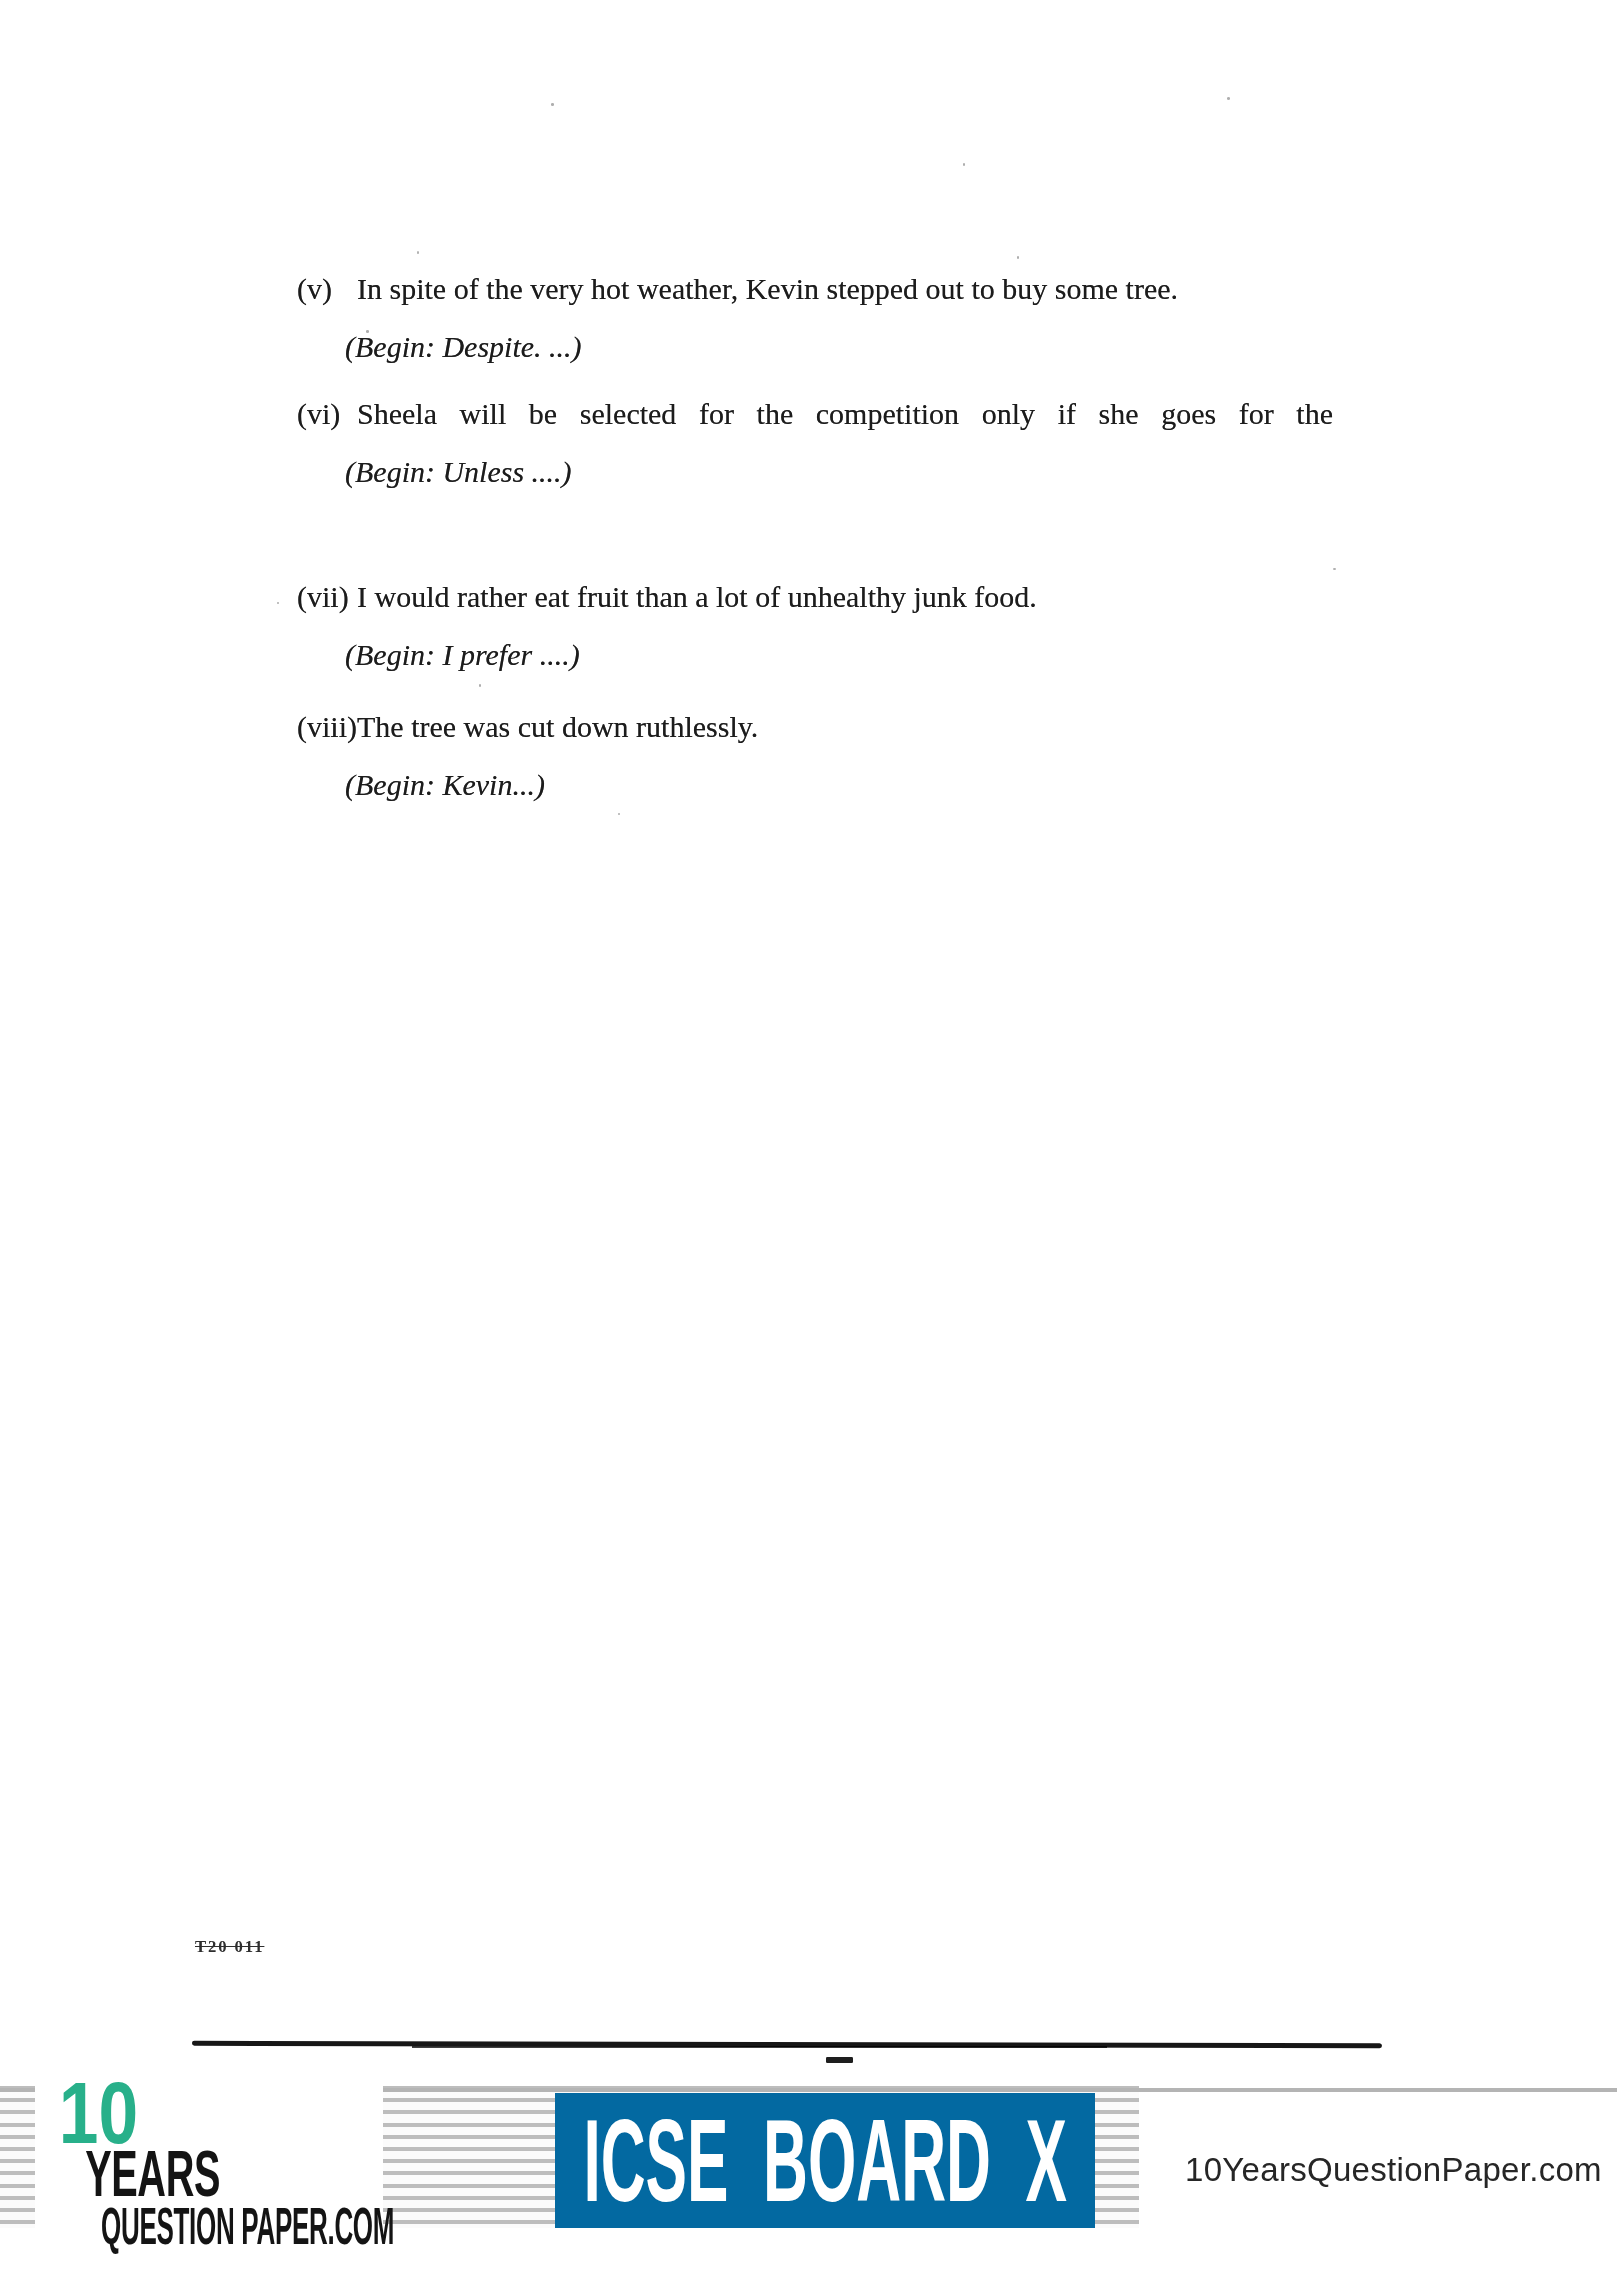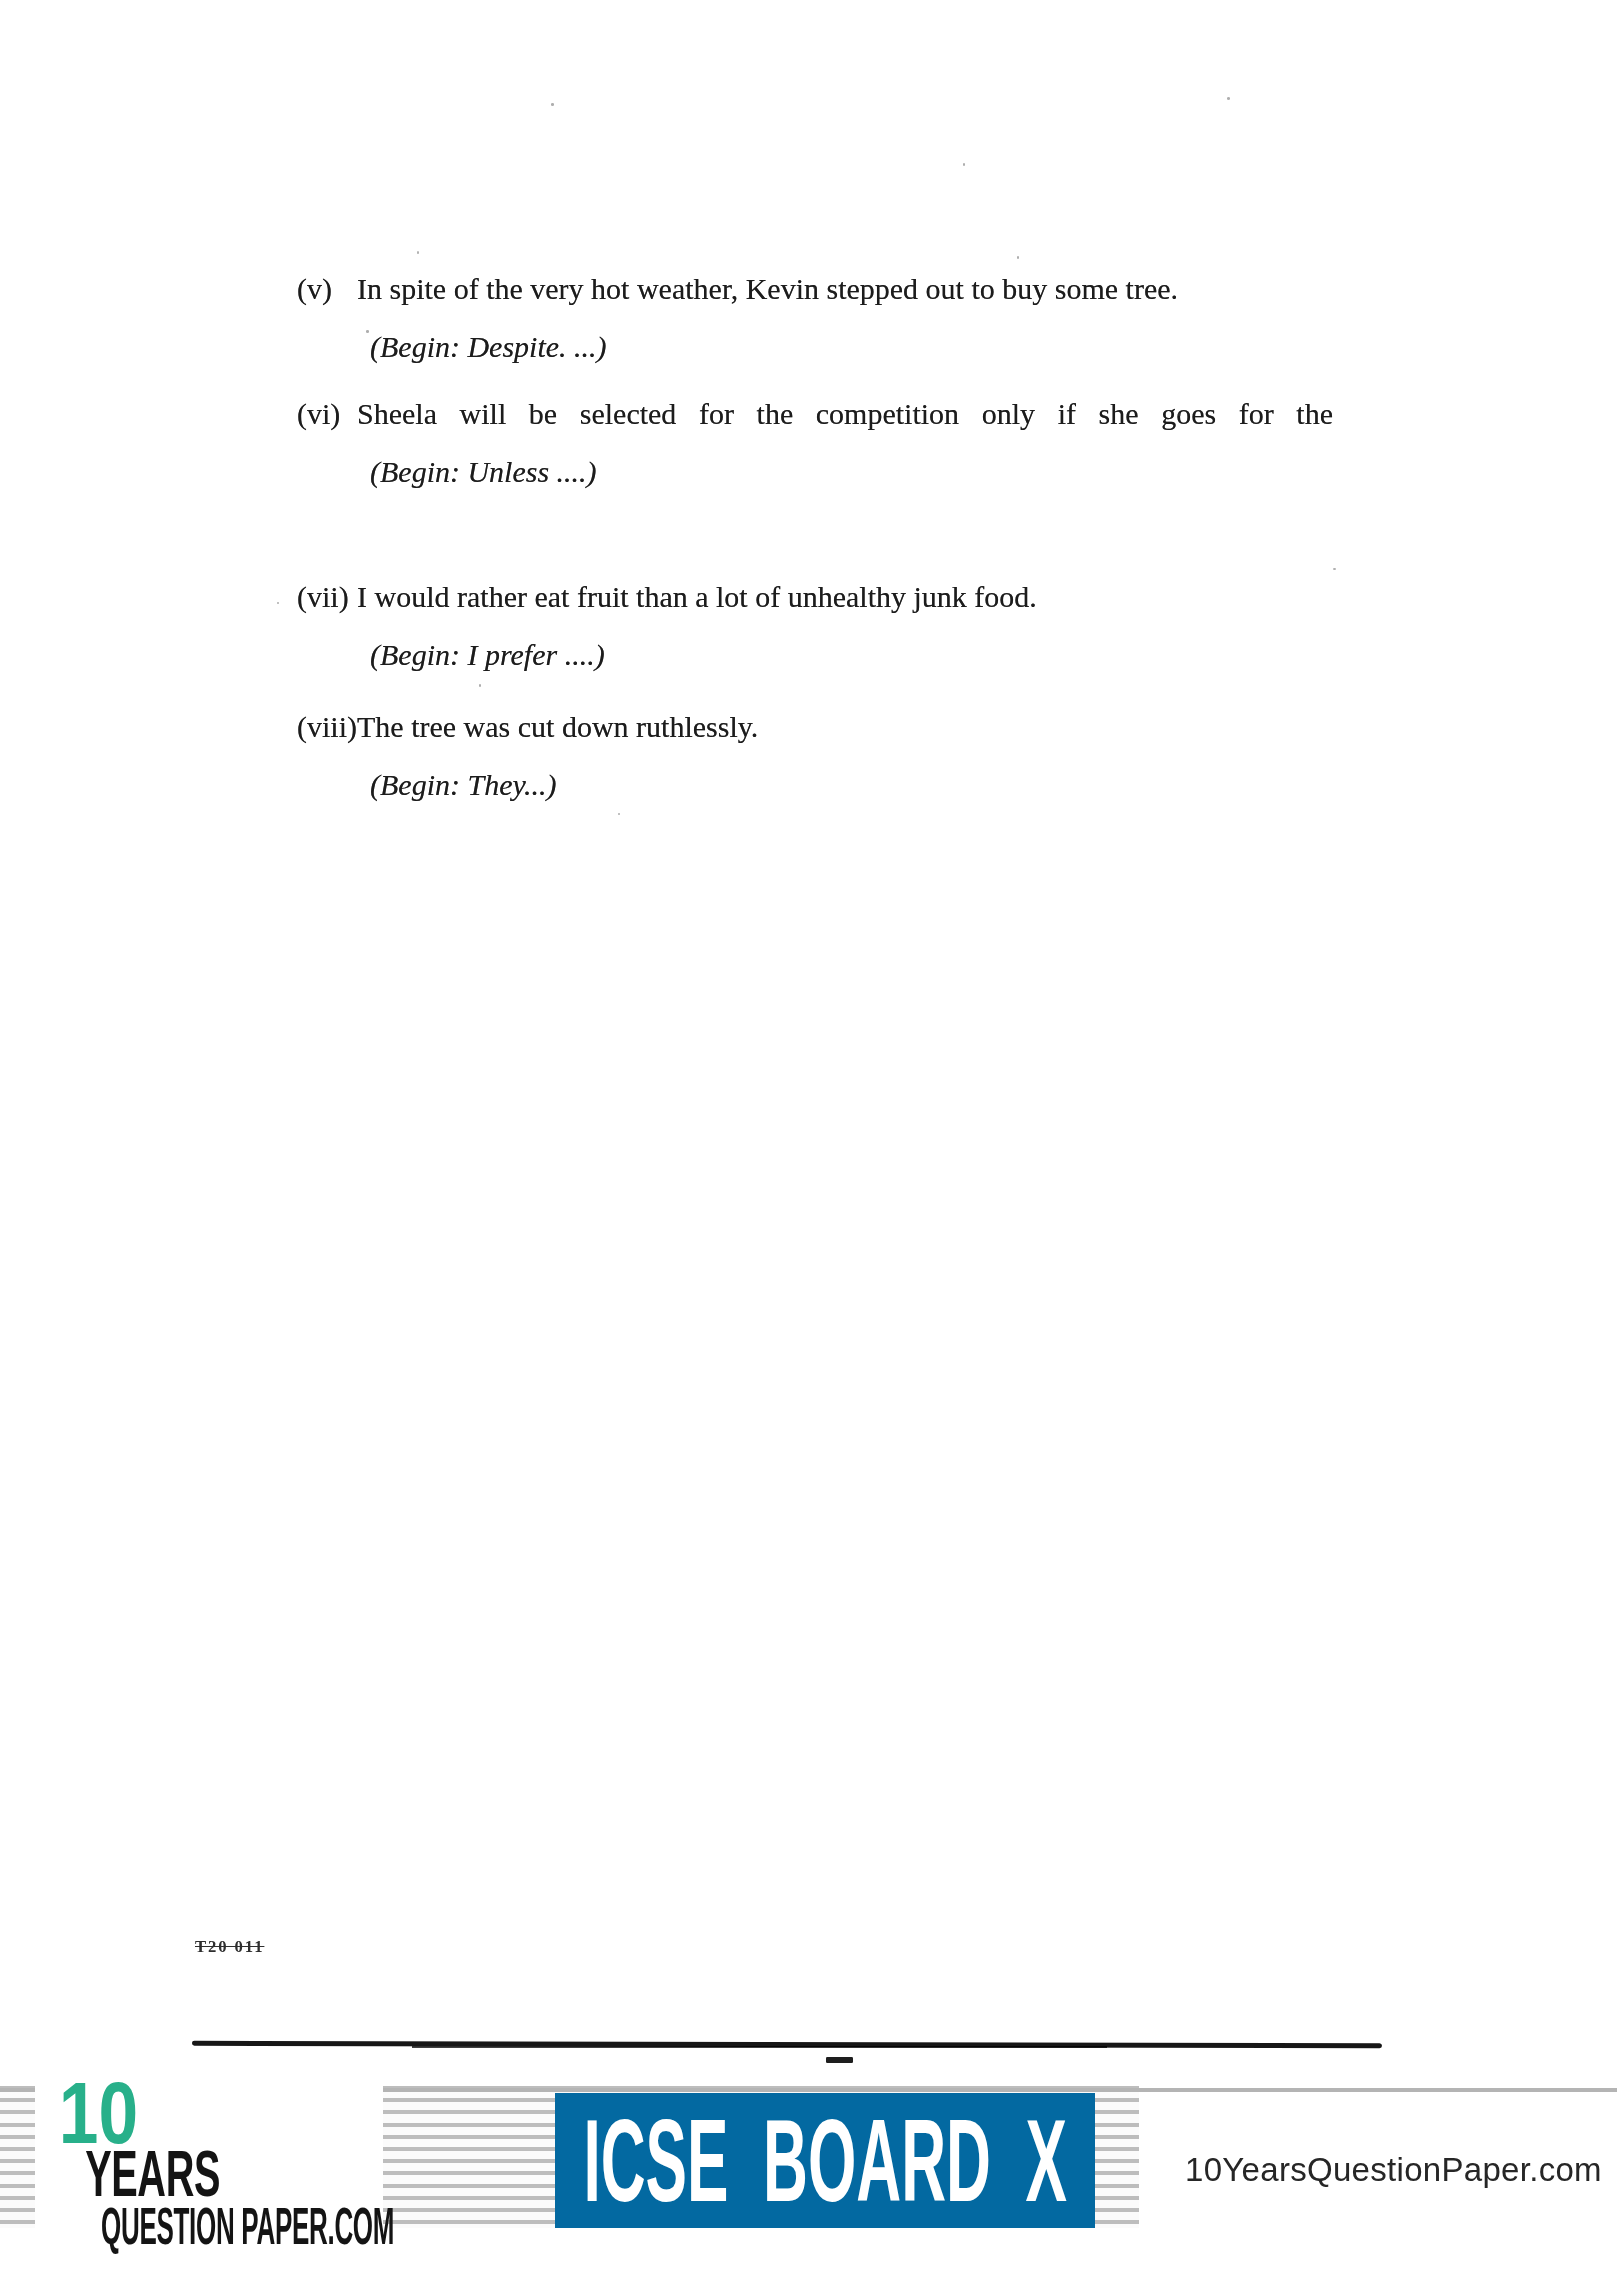--- a/index.html
+++ b/index.html
@@ -12,21 +12,21 @@
     position:absolute;left:297px;top:0;width:1108px;
     font-size:30px;line-height:58px;
     text-shadow:0 0 0.3px rgba(25,25,25,.65);
   }
   .q-item{position:absolute;left:0;width:100%;}
   .q-row{display:flex;align-items:flex-start;}
   .q-num{flex:0 0 auto;min-width:60px;white-space:nowrap;}
   .q-body{flex:1 1 auto;}
   .q-line{white-space:nowrap;}
   .q-line.just{white-space:normal;width:976px;text-align:justify;text-align-last:justify;}
-  .q-begin{margin-left:73px;font-style:italic;}
+  .q-begin{margin-left:48px;font-style:italic;}
   
   .scanline{position:absolute;left:192px;top:2042px;width:1190px;height:5.2px;
     background:#171717;border-radius:2.6px;transform:rotate(0.12deg);}
   .scanline-b{position:absolute;left:412px;top:2046px;width:695px;height:1.9px;background:#000;opacity:.75;}
   .struck-code{position:absolute;left:195px;top:1939px;font-size:16.7px;line-height:16.7px;
     font-weight:700;letter-spacing:1.9px;color:#2e2e2e;text-decoration:line-through;
     filter:blur(0.3px);font-family:"Liberation Serif",serif;}
   .dashmark{position:absolute;left:826px;top:2057px;width:27px;height:6.4px;background:#1e1e1e;border-radius:1.3px;}
   .speck{position:absolute;background:#4b4b4b;border-radius:50%;opacity:.45;}
   
@@ -85,21 +85,21 @@
       <div class="q-begin">(Begin: I prefer ....)</div>
     </div>
 
     <div class="q-item" style="top:698px">
       <div class="q-row">
         <span class="q-num">(viii)</span>
         <div class="q-body">
           <div class="q-line">The tree was cut down ruthlessly.</div>
         </div>
       </div>
-      <div class="q-begin">(Begin: They...)</div>
+      <div class="q-begin">(Begin: Kevin...)</div>
     </div>
 
   </div>
 
   <div class="speck" style="left:551px;top:103px;width:2.6px;height:2.6px"></div>
   <div class="speck" style="left:1227px;top:97px;width:3.2px;height:2.6px"></div>
   <div class="speck" style="left:963px;top:163px;width:1.9px;height:2.6px"></div>
   <div class="speck" style="left:417px;top:251px;width:1.9px;height:3.2px"></div>
   <div class="speck" style="left:1017px;top:256px;width:1.9px;height:2.6px"></div>
   <div class="speck" style="left:366px;top:330px;width:2.6px;height:2.6px"></div>

